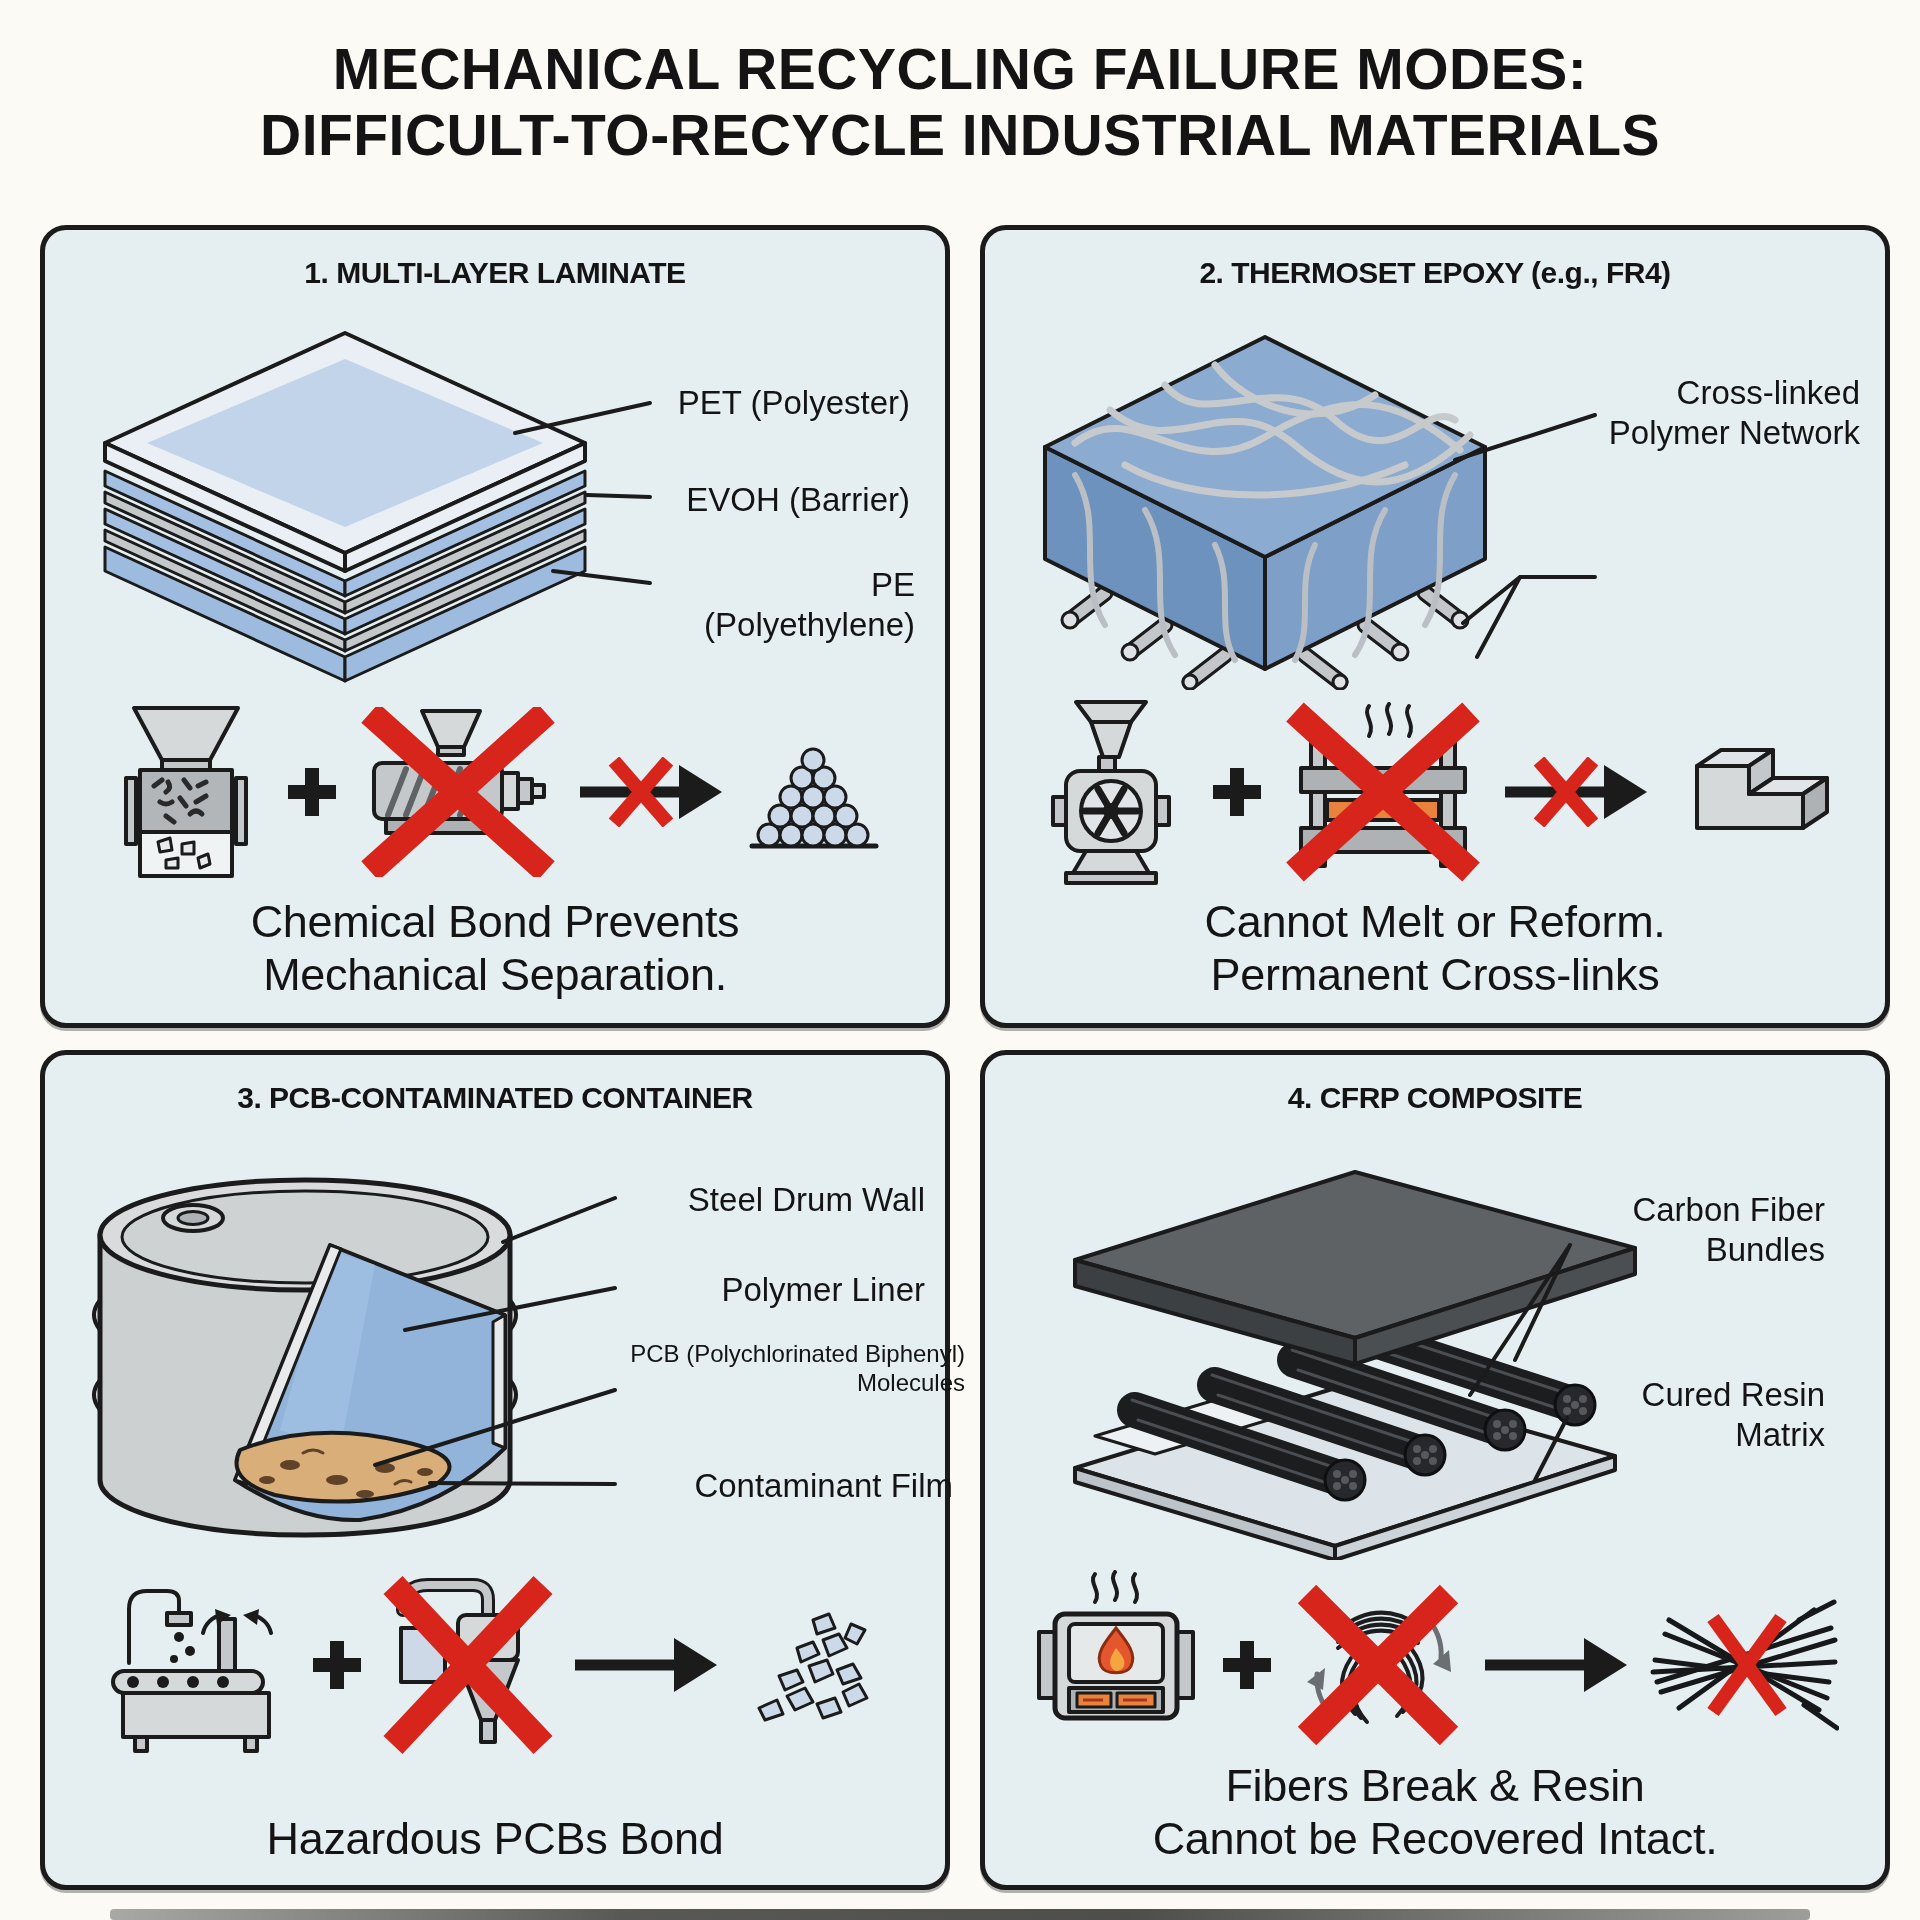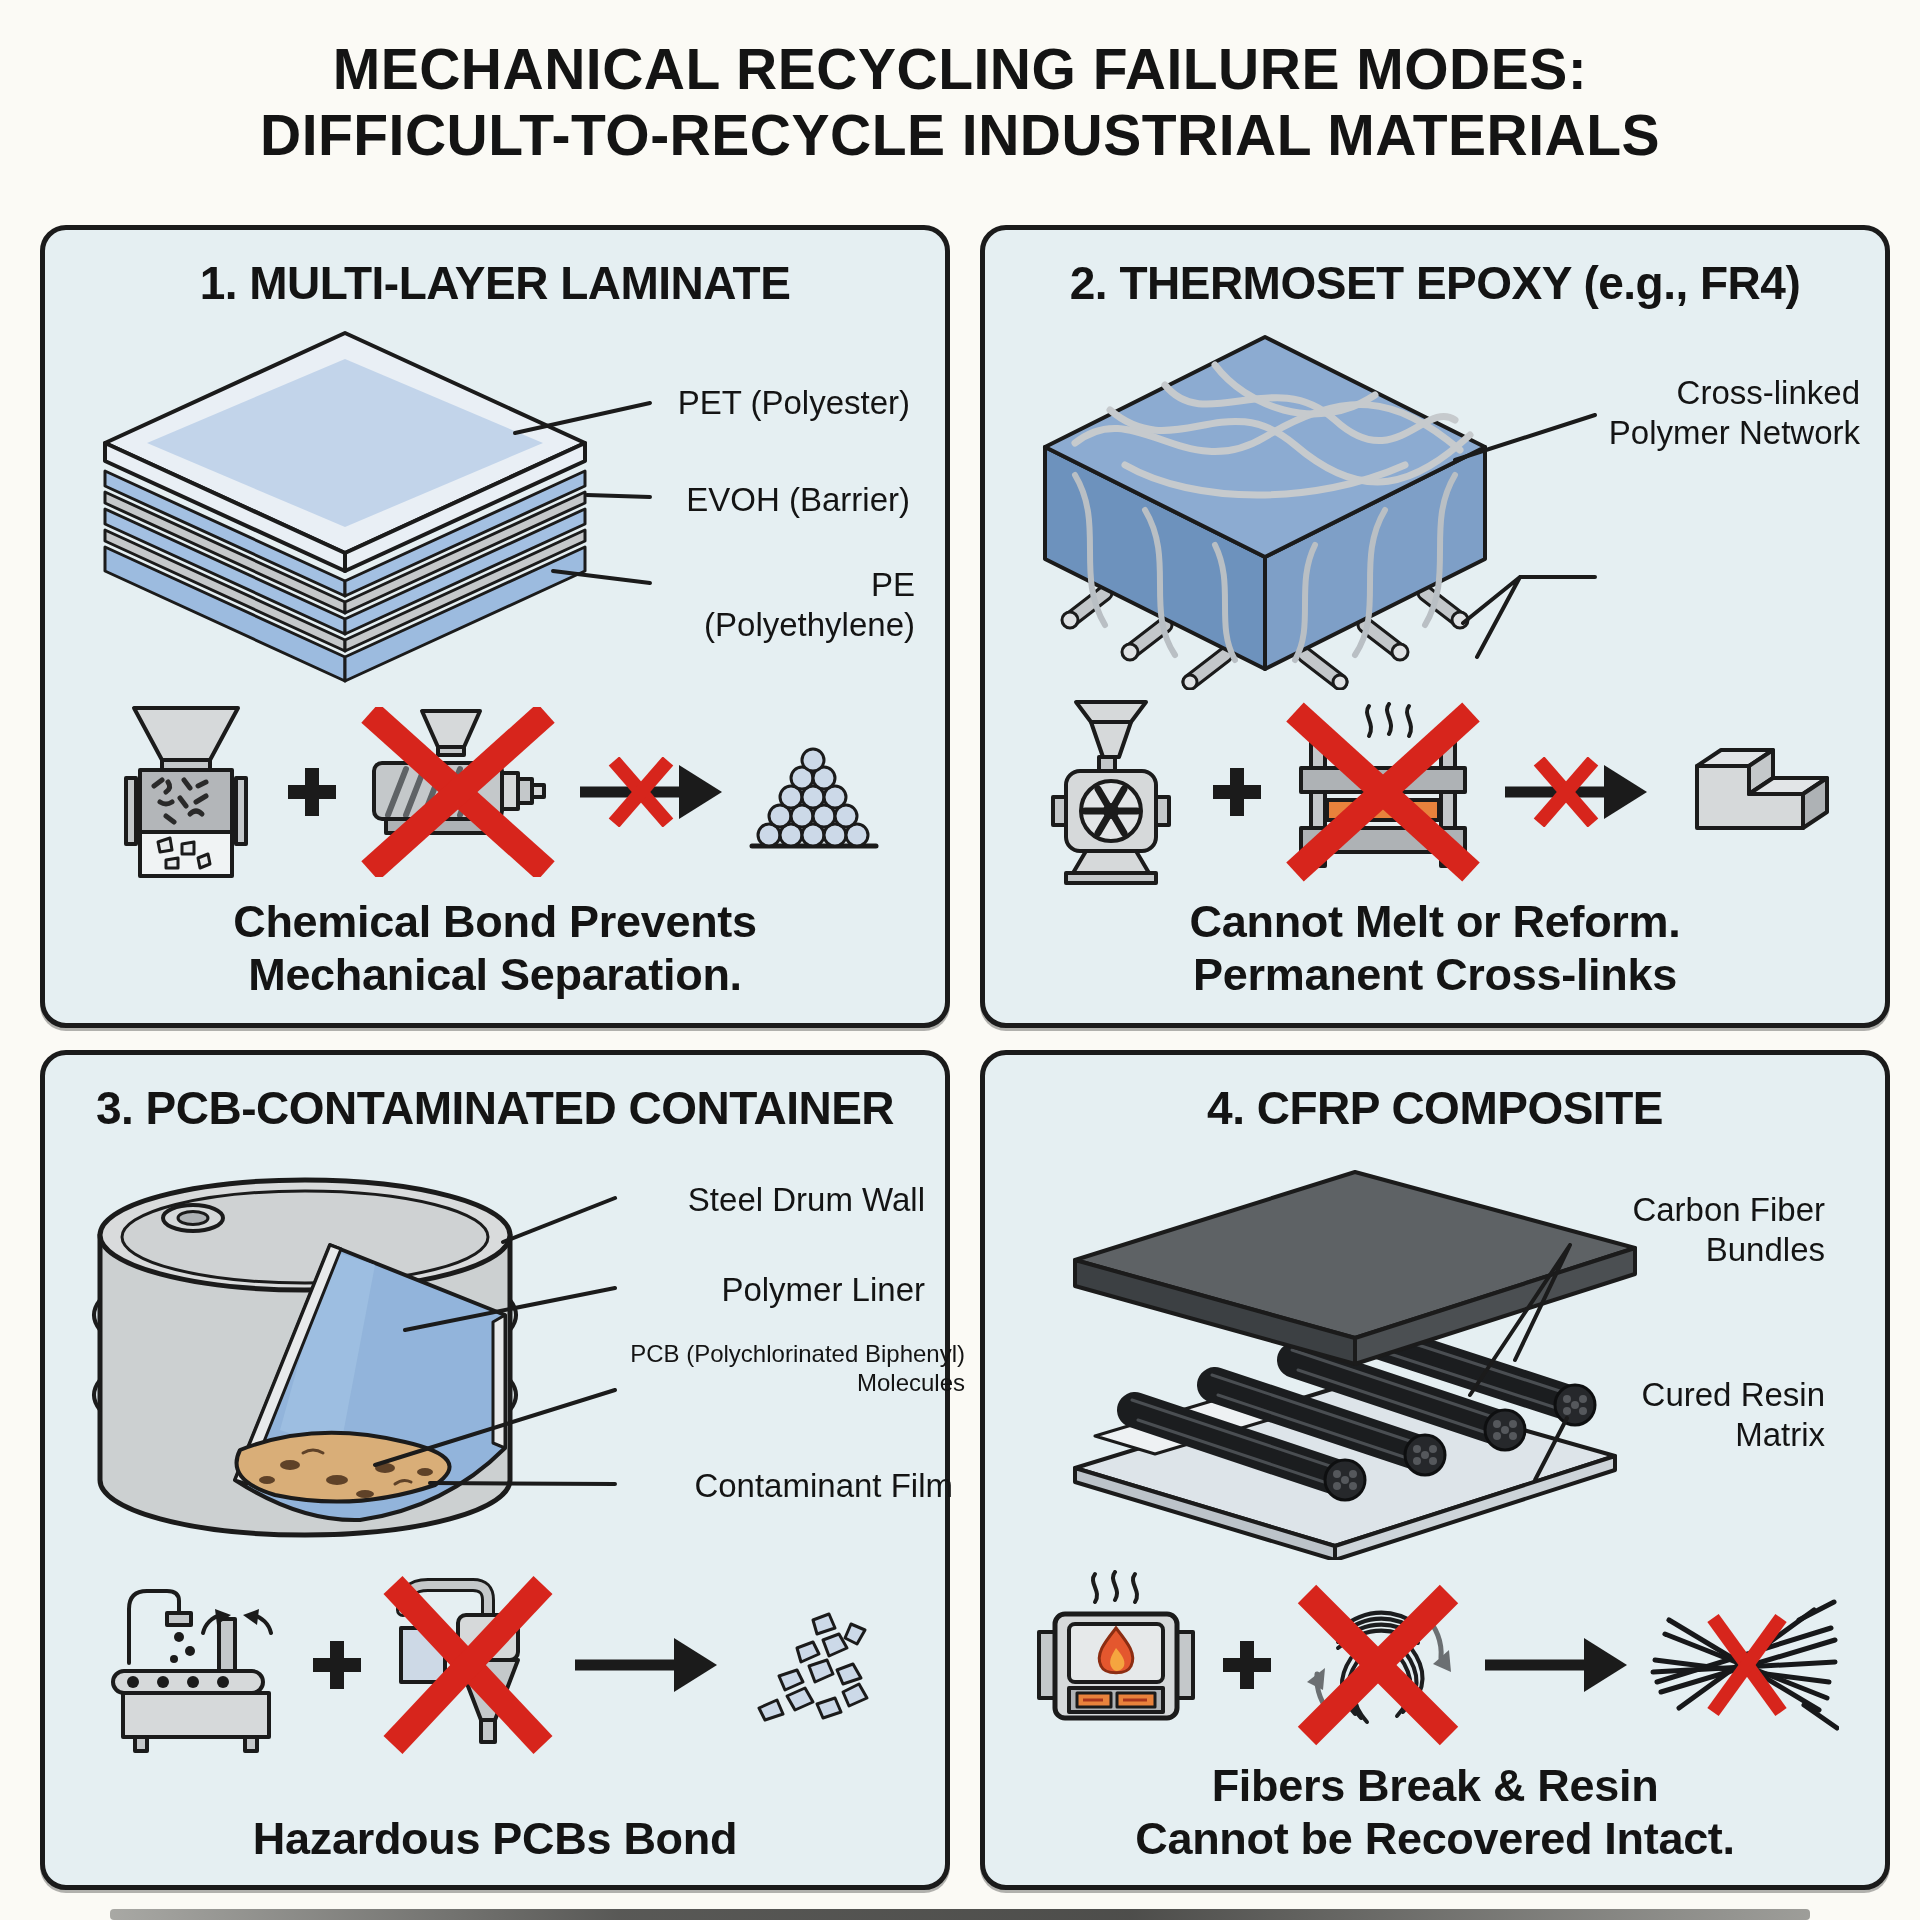--- a/index.html
+++ b/index.html
@@ -12,32 +12,32 @@
     position:absolute;top:36px;left:0;width:100%;text-align:center;
     font-weight:800;font-size:57px;line-height:1.16;letter-spacing:.5px;
   }
   .panel{
     position:absolute;background:var(--panel-bg,#e5eff2);
     border:5px solid var(--border,#1b1b1b);border-radius:26px;
     box-shadow:0 3px 0 rgba(40,40,40,.35);
   }
   .ptitle{
     position:absolute;top:26px;left:0;width:100%;text-align:center;margin:0;
-    font-size:46px;font-weight:800;letter-spacing:-.5px;
+    font-size:30px;font-weight:800;letter-spacing:-.5px;
   }
   .illus{position:absolute;left:30px;width:840px;}
   .illus svg{position:absolute;left:0;top:0;}
   .lab{position:absolute;font-size:33px;font-weight:500;line-height:1.22;text-align:right;}
   .icons{
     position:absolute;left:0;width:100%;display:flex;justify-content:center;
     align-items:center;gap:18px;
   }
   .caption{
     position:absolute;left:0;width:100%;text-align:center;
-    font-size:45px;font-weight:700;line-height:1.18;letter-spacing:-.3px;
+    font-size:45px;font-weight:400;line-height:1.18;letter-spacing:-.3px;
   }
   .bottom-artifact{
     position:absolute;bottom:0;left:110px;width:1700px;height:11px;border-radius:4px;
     background:linear-gradient(90deg,#9a9a96,#3c3c3a 30%,#2f2f2d 60%,#8d8d89);
     opacity:.85;
   }
   
   .o{fill:none;stroke:var(--border,#1b1b1b);stroke-width:4;stroke-linecap:round;stroke-linejoin:round;}
   .ld{fill:none;stroke:var(--border,#1b1b1b);stroke-width:4;stroke-linecap:round;stroke-linejoin:round;}
   .st{stroke:var(--border,#1b1b1b);stroke-width:4;stroke-linejoin:round;}

